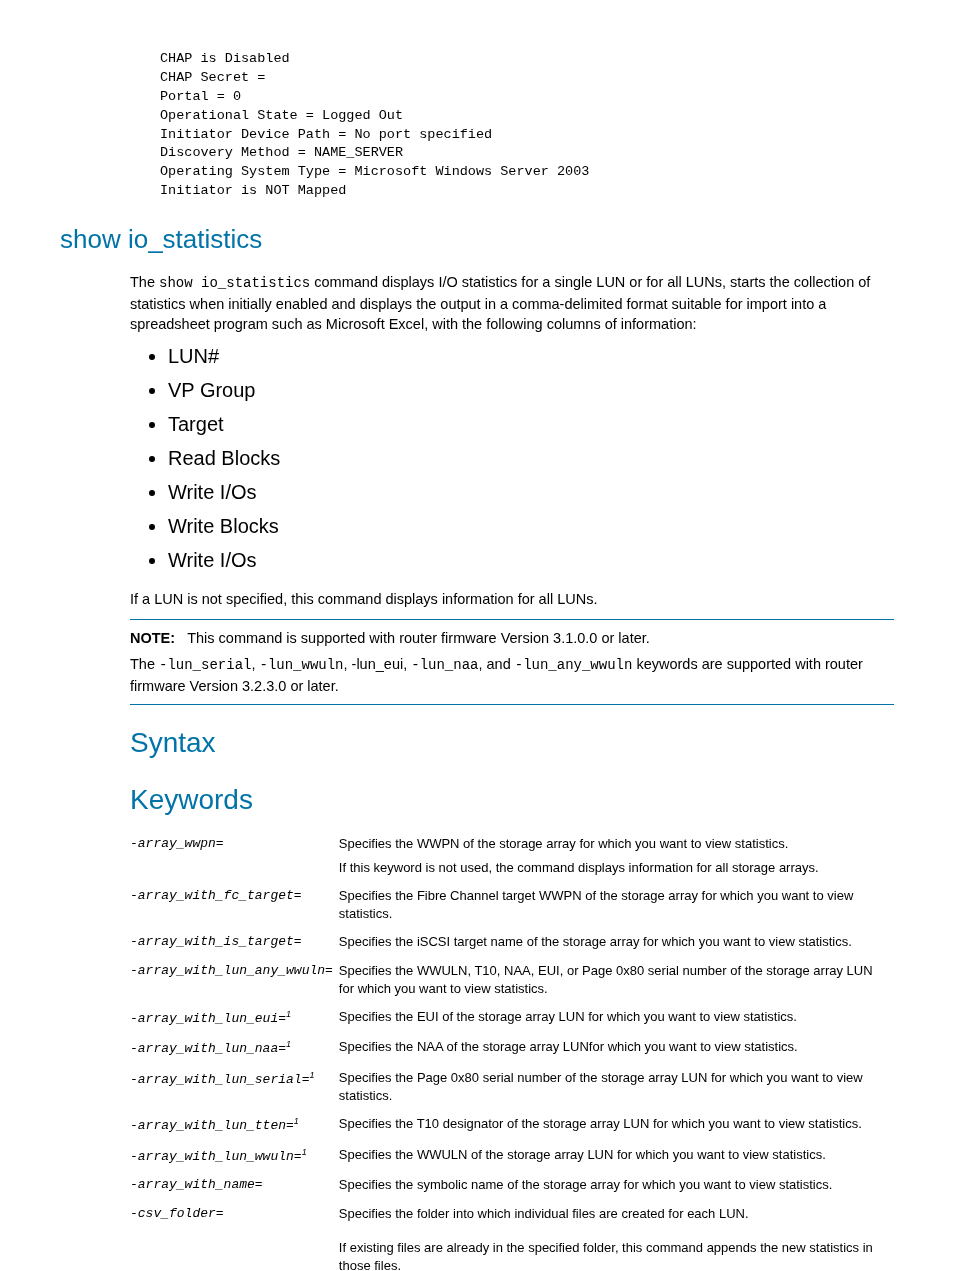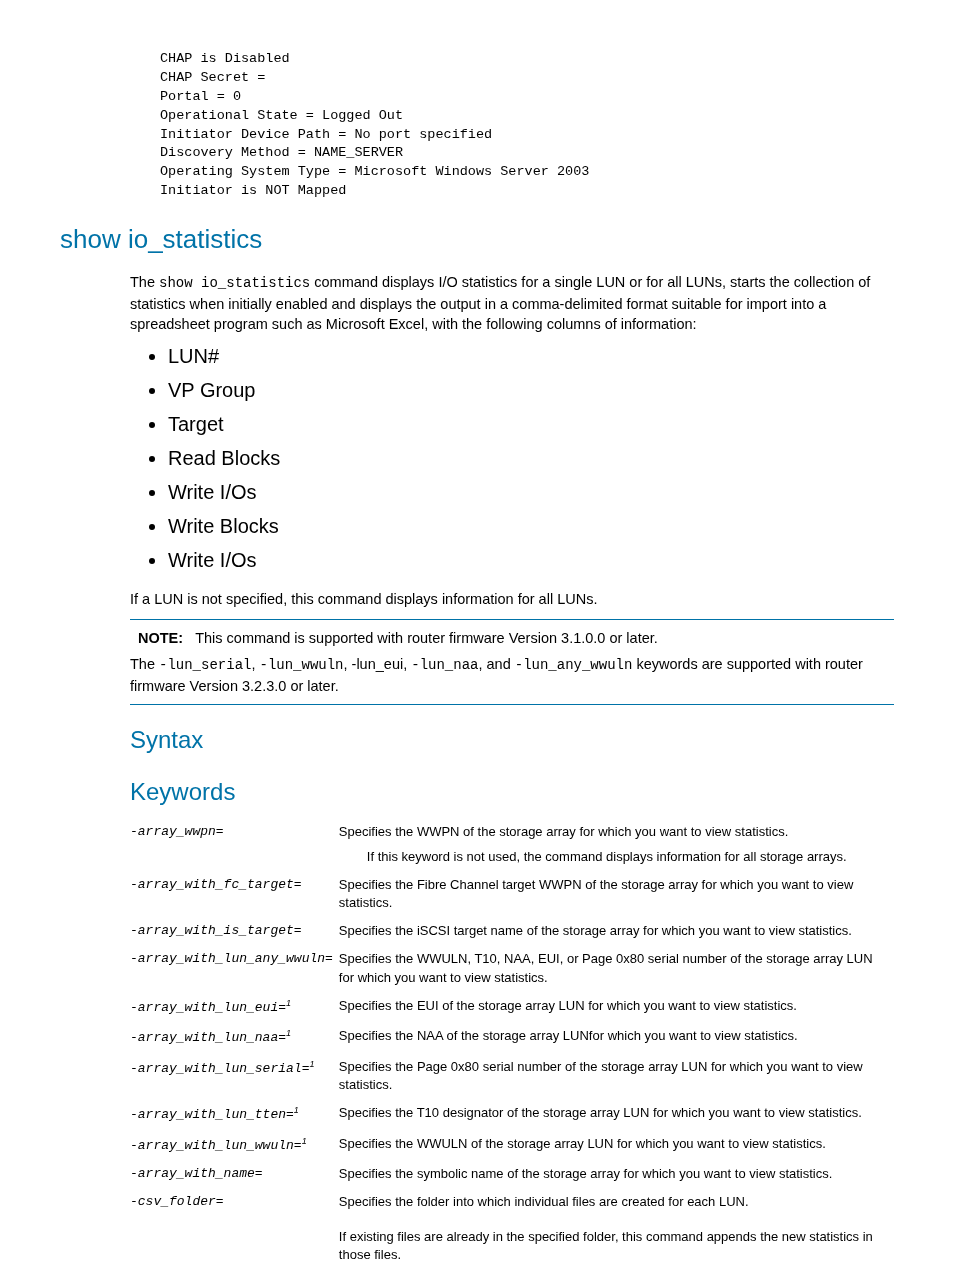--- a/index.html
+++ b/index.html
@@ -23,21 +23,21 @@
   h1.section-title {
     font-family: Arial, Helvetica, sans-serif;
     font-weight: normal;
     font-size: 26px;
     color: #0073a8;
     margin: 10px 0 10px 0;
   }
   h2.sub-title {
     font-family: Arial, Helvetica, sans-serif;
     font-weight: normal;
-    font-size: 24px;
+    font-size: 28px;
     color: #0073a8;
     margin: 18px 0 8px 70px;
   }
   .body-text {
     margin-left: 70px;
     margin-bottom: 8px;
     font-size: 14.5px;
   }
   .mono {
     font-family: "Courier New", Courier, monospace;
@@ -122,38 +122,38 @@
   <li>Target</li>
   <li>Read Blocks</li>
   <li>Write I/Os</li>
   <li>Write Blocks</li>
   <li>Write I/Os</li>
 </ul>
 
 <p class="body-text">If a LUN is not specified, this command displays information for all LUNs.</p>
 
 <div class="note-block">
-  <p style="margin:0 0 6px 8px;">
+  <p style="margin:0 0 6px 0;">
     <span class="note-label">NOTE:</span>&nbsp;&nbsp;&nbsp;<span>This command is supported with router firmware Version 3.1.0.0 or later.</span>
   </p>
   <p style="margin:0;">
     <span>The </span><span class="mono">-lun_serial</span><span>, </span><span class="mono">-lun_wwuln</span><span>, -lun_eui, </span><span class="mono">-lun_naa</span><span>, and </span><span class="mono">-lun_any_wwuln</span><span> keywords are supported with router firmware Version 3.2.3.0 or later.</span>
   </p>
 </div>
 
 <h2 class="sub-title">Syntax</h2>
 <h2 class="sub-title">Keywords</h2>
 
 <table class="keyword-table">
   <tbody id="kw-body">
       <tr>
         <td class="kw">-array_wwpn=</td>
         <td class="desc">
           <div>Specifies the WWPN of the storage array for which you want to view statistics.</div>
-          <div style="margin-top: 6px; margin-left: 28px;">If this keyword is not used, the command displays information for all storage arrays.</div>
+          <div style="margin-top: 6px;">If this keyword is not used, the command displays information for all storage arrays.</div>
         </td>
       </tr>
       <tr>
         <td class="kw">-array_with_fc_target=</td>
         <td class="desc">
           <div>Specifies the Fibre Channel target WWPN of the storage array for which you want to view statistics.</div>
         </td>
       </tr>
       <tr>
         <td class="kw">-array_with_is_target=</td>

